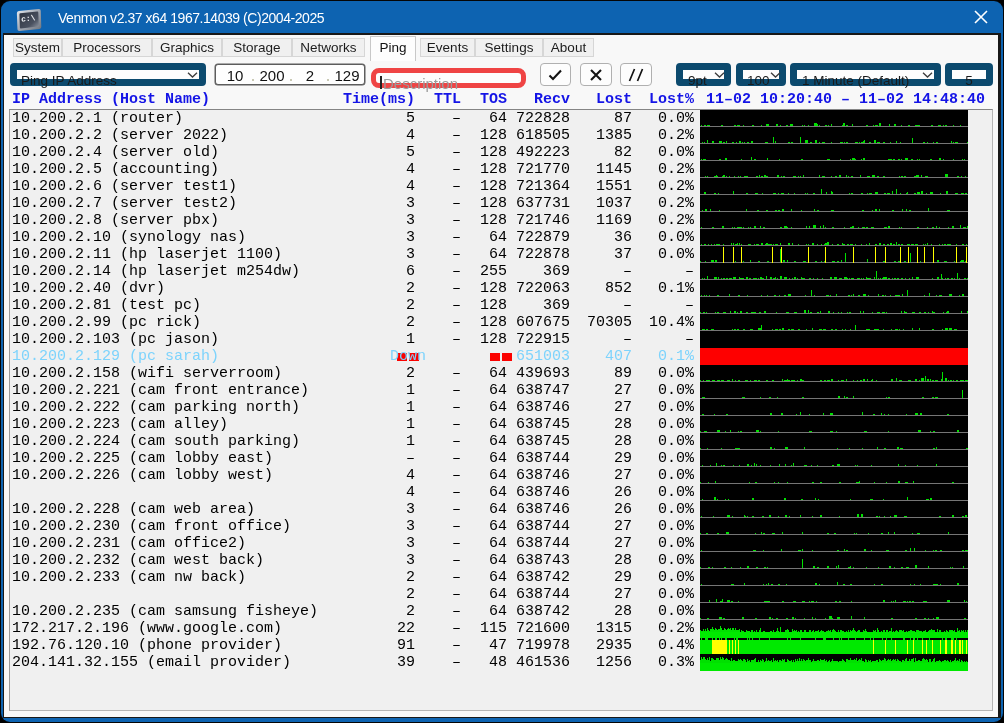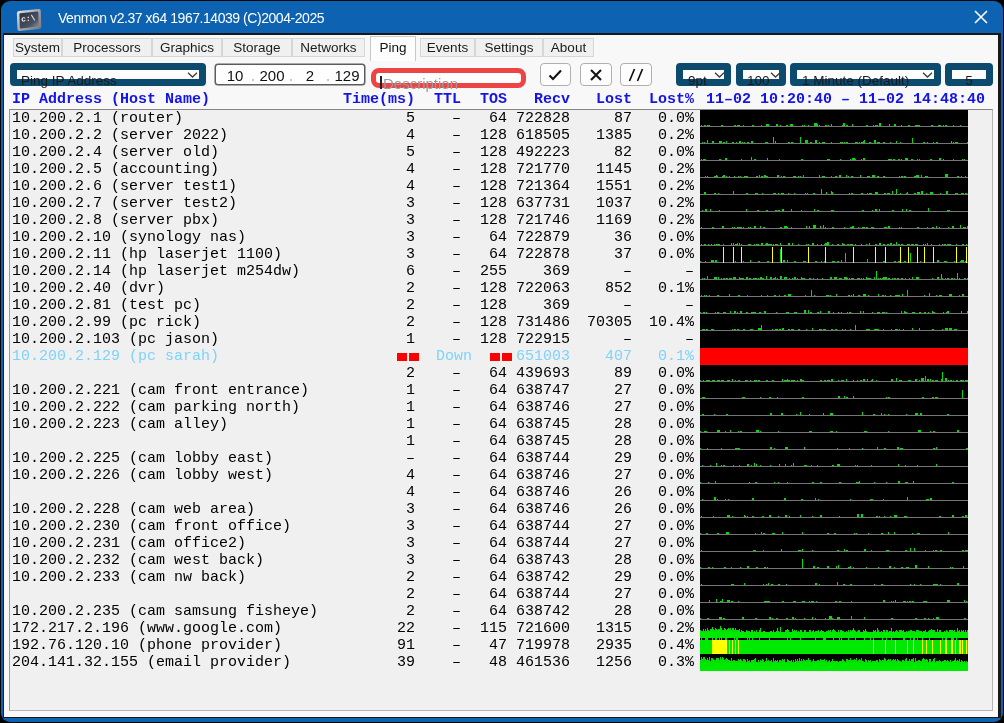--- a/index.html
+++ b/index.html
@@ -24,21 +24,21 @@
 .btn{position:absolute;top:63px;height:23px;background:#fdfdfd;border:1px solid #b0b0b0;border-radius:4px}
 
 #hdr{position:absolute;left:0;top:91px;width:1004px;height:18px;font:bold 15px "Liberation Mono",monospace;color:#1414e6}
 #tbl{position:absolute;left:9px;top:109px;width:984px;height:602px;background:#f0f0f0;border:1px solid #b5b5b5;border-top-color:#858585;border-left-color:#9a9a9a}
 .r{position:absolute;left:0;width:1004px;height:17px;font:15px "Liberation Mono",monospace;color:#000;line-height:17px}
 .r span{position:absolute;top:0;line-height:17px}
 .ip{left:12px}
 .c{text-align:right}
 .c1{left:330px;width:85px}.c2{left:380px;width:81px}.c3{left:420px;width:87px}
 .c4{left:480px;width:90px}.c5{left:540px;width:92px}.c6{left:600px;width:94px}
-.t2{left:390px;width:82px;text-align:right}
+.t2{left:390px;width:82px;text-align:left}
 .red{color:#7dd3fc}
 .sq{position:absolute;top:5px;width:10px;height:8px;background:#fb0200}
 .hc{position:absolute;top:0;text-align:right}
 </style></head><body>
 <div id="win"></div>
 <div id="accent"></div>
 <div id="dark"></div>
 <div id="client"></div>
 
 <svg id="icon" width="30" height="26" style="position:absolute;left:15px;top:7px">
@@ -235,21 +235,21 @@
     <span class="c c3">128</span>
     <span class="c c4">369</span>
     <span class="c c5">–</span>
     <span class="c c6">–</span>
   </div>
 <div class="r" style="top:314px">
     <span class="ip">10.200.2.99 (pc rick)</span>
     <span class="c c1">2</span>
     <span class="c c2">–</span>
     <span class="c c3">128</span>
-    <span class="c c4">731486</span>
+    <span class="c c4">607675</span>
     <span class="c c5">70305</span>
     <span class="c c6">10.4%</span>
   </div>
 <div class="r" style="top:331px">
     <span class="ip">10.200.2.103 (pc jason)</span>
     <span class="c c1">1</span>
     <span class="c c2">–</span>
     <span class="c c3">128</span>
     <span class="c c4">722915</span>
     <span class="c c5">–</span>
@@ -260,20 +260,21 @@
 <b class="sq" style="left:397px"></b>
     <b class="sq" style="left:409px"></b>
 <span class="c t2">Down</span>
 <b class="sq" style="left:490px"></b>
     <b class="sq" style="left:502px"></b>
 <span class="c c4">651003</span>
     <span class="c c5">407</span>
     <span class="c c6">0.1%</span>
 </div>
 <div class="r" style="top:365px">
+    <span class="ip">10.200.2.158 (wifi serverroom)</span>
     <span class="c c1">2</span>
     <span class="c c2">–</span>
     <span class="c c3">64</span>
     <span class="c c4">439693</span>
     <span class="c c5">89</span>
     <span class="c c6">0.0%</span>
   </div>
 <div class="r" style="top:382px">
     <span class="ip">10.200.2.221 (cam front entrance)</span>
     <span class="c c1">1</span>
@@ -295,20 +296,21 @@
 <div class="r" style="top:416px">
     <span class="ip">10.200.2.223 (cam alley)</span>
     <span class="c c1">1</span>
     <span class="c c2">–</span>
     <span class="c c3">64</span>
     <span class="c c4">638745</span>
     <span class="c c5">28</span>
     <span class="c c6">0.0%</span>
   </div>
 <div class="r" style="top:433px">
+    <span class="ip">10.200.2.224 (cam south parking)</span>
     <span class="c c1">1</span>
     <span class="c c2">–</span>
     <span class="c c3">64</span>
     <span class="c c4">638745</span>
     <span class="c c5">28</span>
     <span class="c c6">0.0%</span>
   </div>
 <div class="r" style="top:450px">
     <span class="ip">10.200.2.225 (cam lobby east)</span>
     <span class="c c1">–</span>

